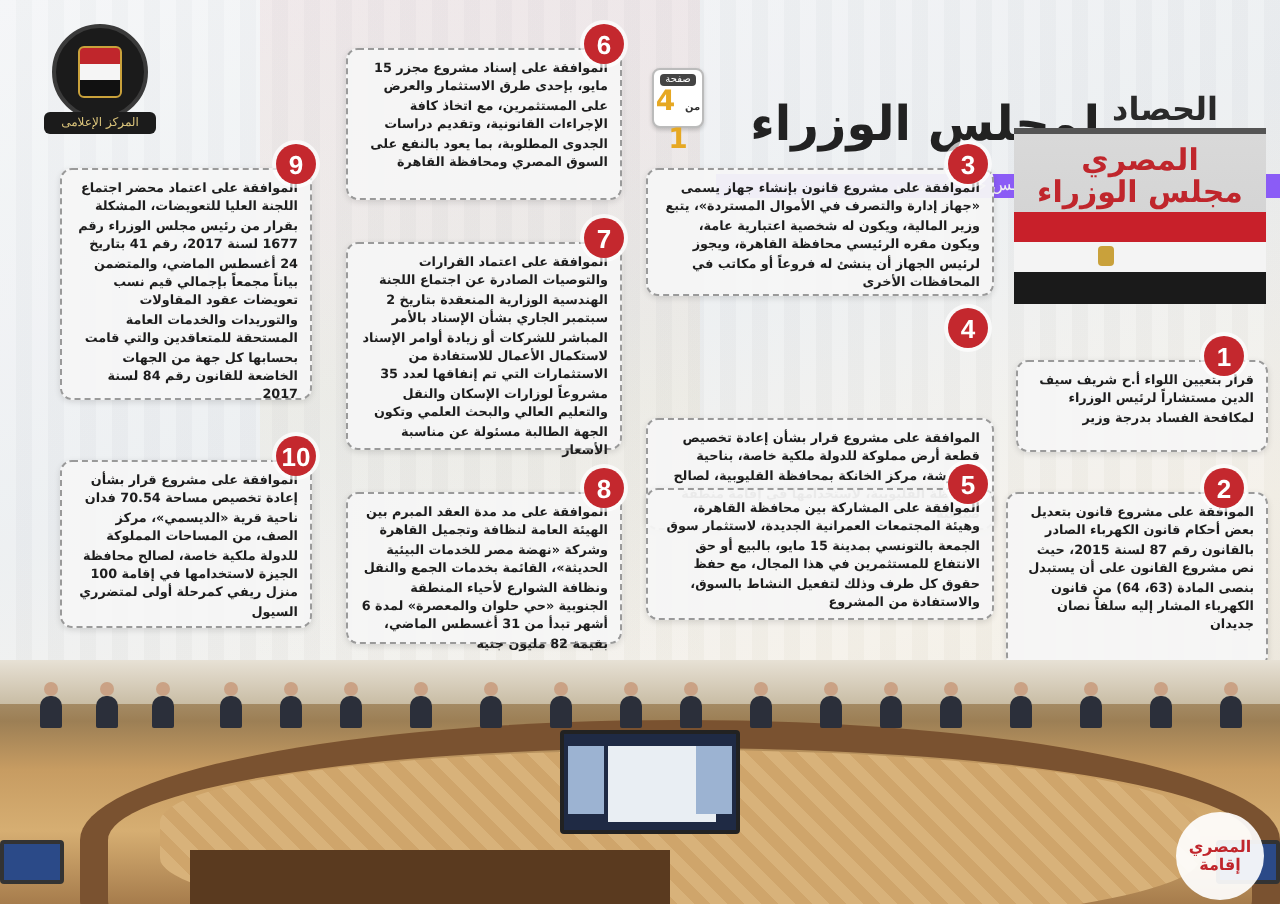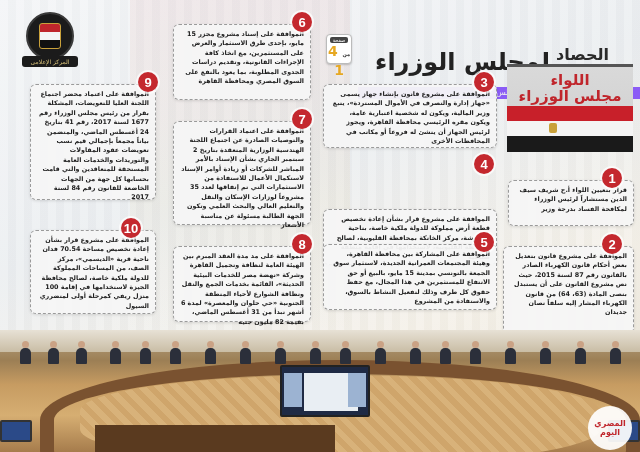--- a/index.html
+++ b/index.html
@@ -148,21 +148,21 @@
   <div class="issue-label">صفحة</div>
   <div class="issue-num">
     <span>4</span>
     <small>من</small>
     <span>1</span>
   </div>
 </div>
 
 <div class="panel">
   <div class="panel-title">
-    <div>اللواء</div>
+    <div>المصري</div>
     <div>مجلس الوزراء</div>
   </div>
   <div class="flag">
     <div class="s1"></div>
     <div class="s2">
         <div class="eagle"></div>
       </div>
     <div class="s3"></div>
   </div>
 </div>
@@ -208,21 +208,21 @@
 <div class="num" style="left:292px; top:234px;">8</div>
 
 <div class="card" style="left:30px; top:84px; width:126px; height:116px;">
   <span>الموافقة على اعتماد محضر اجتماع اللجنة العليا للتعويضات، المشكلة بقرار من رئيس مجلس الوزراء رقم 1677 لسنة 2017، رقم 41 بتاريخ 24 أغسطس الماضي، والمتضمن بياناً مجمعاً بإجمالي قيم نسب تعويضات عقود المقاولات والتوريدات والخدمات العامة المستحقة للمتعاقدين والتي قامت بحسابها كل جهة من الجهات الخاضعة للقانون رقم 84 لسنة 2017</span>
 </div>
 <div class="num" style="left:138px; top:72px;">9</div>
 
 <div class="card" style="left:30px; top:230px; width:126px; height:84px;">
   <span>الموافقة على مشروع قرار بشأن إعادة تخصيص مساحة 70.54 فدان ناحية قرية «الديسمي»، مركز الصف، من المساحات المملوكة للدولة ملكية خاصة، لصالح محافظة الجيزة لاستخدامها في إقامة 100 منزل ريفي كمرحلة أولى لمتضرري السيول</span>
 </div>
-<div class="num" style="left:121px; top:218px;border-radius:10px;">10</div>
+<div class="num" style="left:138px; top:218px;border-radius:10px;">10</div>
 
 <div class="photo">
   <div class="wall"></div>
   <div class="floor"></div>
   <div class="table-ring"></div>
   <div class="people">
     <div class="person" style="left:20px;"></div>
     <div class="person" style="left:48px;"></div>
     <div class="person" style="left:76px;"></div>
     <div class="person" style="left:110px;"></div>
@@ -245,13 +245,13 @@
   <div class="screen">
     <div class="screen-side" style="left:2px;"></div>
     <div class="screen-inner"></div>
     <div class="screen-side" style="right:2px;"></div>
   </div>
   <div class="desk"></div>
   <div class="laptop" style="left:0px; top:90px;"></div>
   <div class="laptop" style="left:608px; top:90px;"></div>
 </div>
 
-<div class="watermark">المصري اليوم</div>
+<div class="watermark">المصري إقامة</div>
 
 </body></html>

